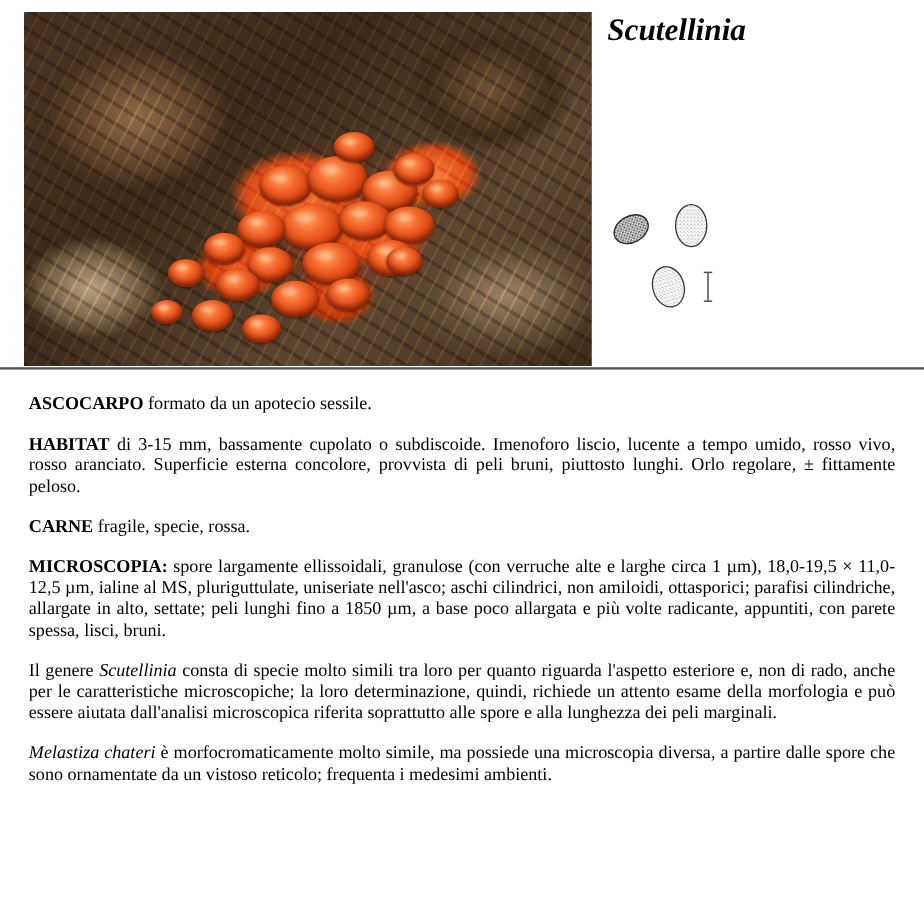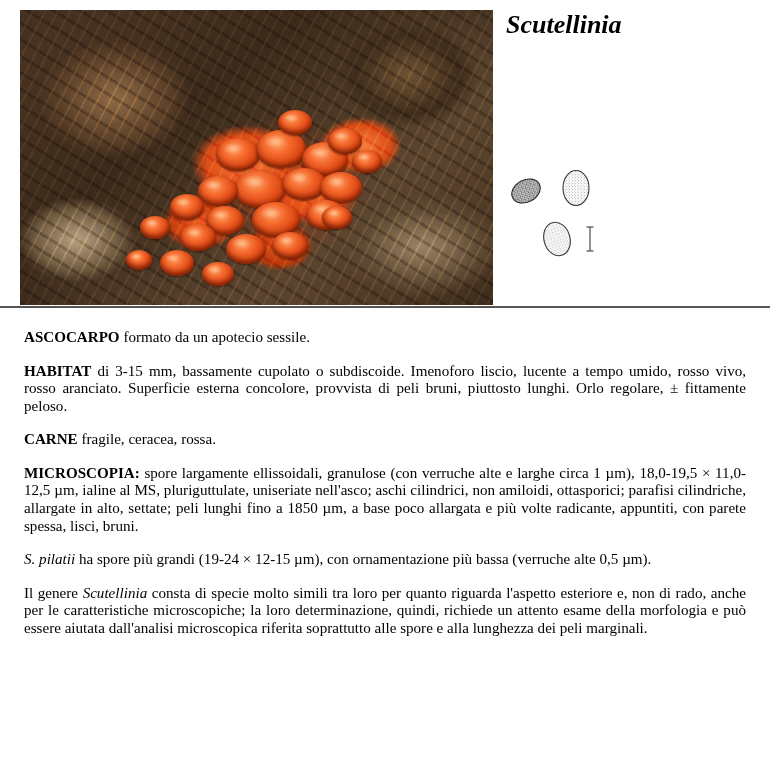--- a/index.html
+++ b/index.html
@@ -211,24 +211,24 @@
 
   <div class="divider"></div>
 </div>
 
 <div class="text-body">
 
   <p class="para"><span class="lead">ASCOCARPO</span><span> formato da un apotecio sessile.</span></p>
 
   <p class="para"><span class="lead">HABITAT</span><span> di 3-15 mm, bassamente cupolato o subdiscoide. Imenoforo liscio, lucente a tempo umido, rosso vivo, rosso aranciato. Superficie esterna concolore, provvista di peli bruni, piuttosto lunghi. Orlo regolare, ± fittamente peloso.</span></p>
 
-  <p class="para"><span class="lead">CARNE</span><span> fragile, ceracea, rossa.</span></p>
+  <p class="para"><span class="lead">CARNE</span><span> fragile, specie, rossa.</span></p>
 
   <p class="para"><span class="lead">MICROSCOPIA:</span><span> spore largamente ellissoidali, granulose (con verruche alte e larghe circa 1 µm), 18,0-19,5 × 11,0-12,5 µm, ialine al MS, pluriguttulate, uniseriate nell'asco; aschi cilindrici, non amiloidi, ottasporici; parafisi cilindriche, allargate in alto, settate; peli lunghi fino a 1850 µm, a base poco allargata e più volte radicante, appuntiti, con parete spessa, lisci, bruni.</span></p>
 
 
 
-  <p class="para"><span class="ital">S. pilatii</span><span> ha spore più grandi (19-24 × 12-15 µm), con ornamentazione più bassa (verruche alte 0,5 µm).</span></p>
 
   <p class="para"><span>Il genere </span><span class="ital">Scutellinia</span><span> consta di specie molto simili tra loro per quanto riguarda l'aspetto esteriore e, non di rado, anche per le caratteristiche microscopiche; la loro determinazione, quindi, richiede un attento esame della morfologia e può essere aiutata dall'analisi microscopica riferita soprattutto alle spore e alla lunghezza dei peli marginali.</span></p>
 
+  <p class="para"><span class="ital">Melastiza chateri</span><span> è morfocromaticamente molto simile, ma possiede una microscopia diversa, a partire dalle spore che sono ornamentate da un vistoso reticolo; frequenta i medesimi ambienti.</span></p>
 
 </div>
 
 </body></html>

